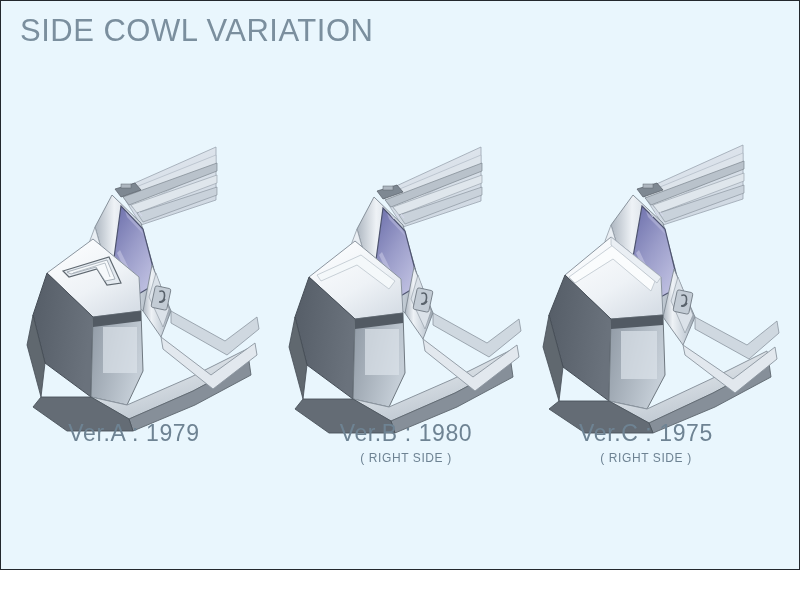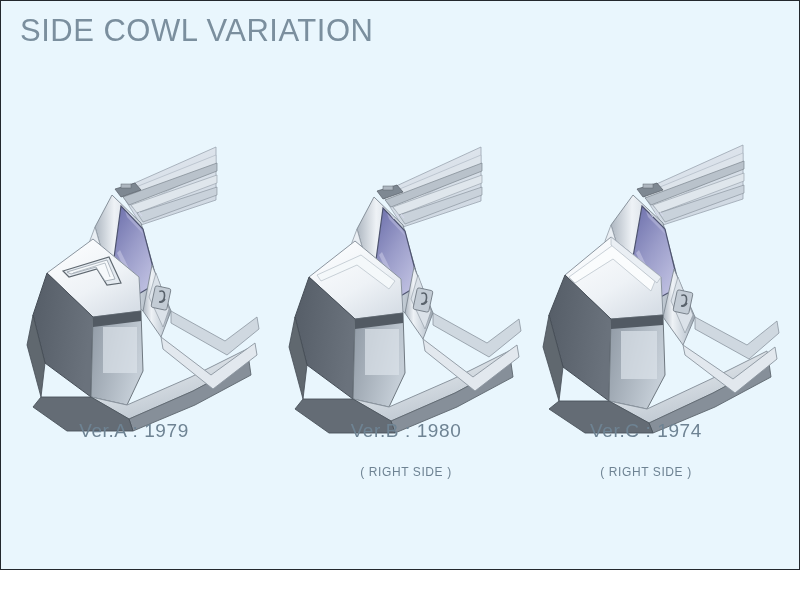--- a/index.html
+++ b/index.html
@@ -52,33 +52,33 @@
   .cowl-svg { display: block; width: 266px; height: 330px; }
 
   
   .caption {
     position: absolute;
     text-align: center;
     color: #6e8393;
     white-space: nowrap;
   }
   .cap-main {
-    font-size: 19px;
+    font-size: 23px;
     font-weight: 300;
     letter-spacing: 0.6px;
     color: #6e8393;
     line-height: 1.1;
     font-family: "Liberation Sans", sans-serif;
   }
   .cap-sub {
     font-size: 12px;
     font-weight: 300;
     letter-spacing: 0.6px;
     color: #6e8393;
-    margin-top: 23px;
+    margin-top: 5px;
     font-family: "Liberation Sans", sans-serif;
   }
   #cap-a { left: 18px;  top: 420px; width: 230px; }
   #cap-b { left: 290px; top: 420px; width: 230px; }
   #cap-c { left: 530px; top: 420px; width: 230px; }
 </style>
 </head>
 <body>
 
 <div id="page">
@@ -342,17 +342,17 @@
     <div class="cap-main">Ver.A : 1979</div>
 
   </div>
 
   <div class="caption" id="cap-b">
     <div class="cap-main">Ver.B : 1980</div>
     <div class="cap-sub">( RIGHT SIDE )</div>
   </div>
 
   <div class="caption" id="cap-c">
-    <div class="cap-main">Ver.C : 1974</div>
+    <div class="cap-main">Ver.C : 1975</div>
     <div class="cap-sub">( RIGHT SIDE )</div>
   </div>
 
 </div>
 
 </body></html>

